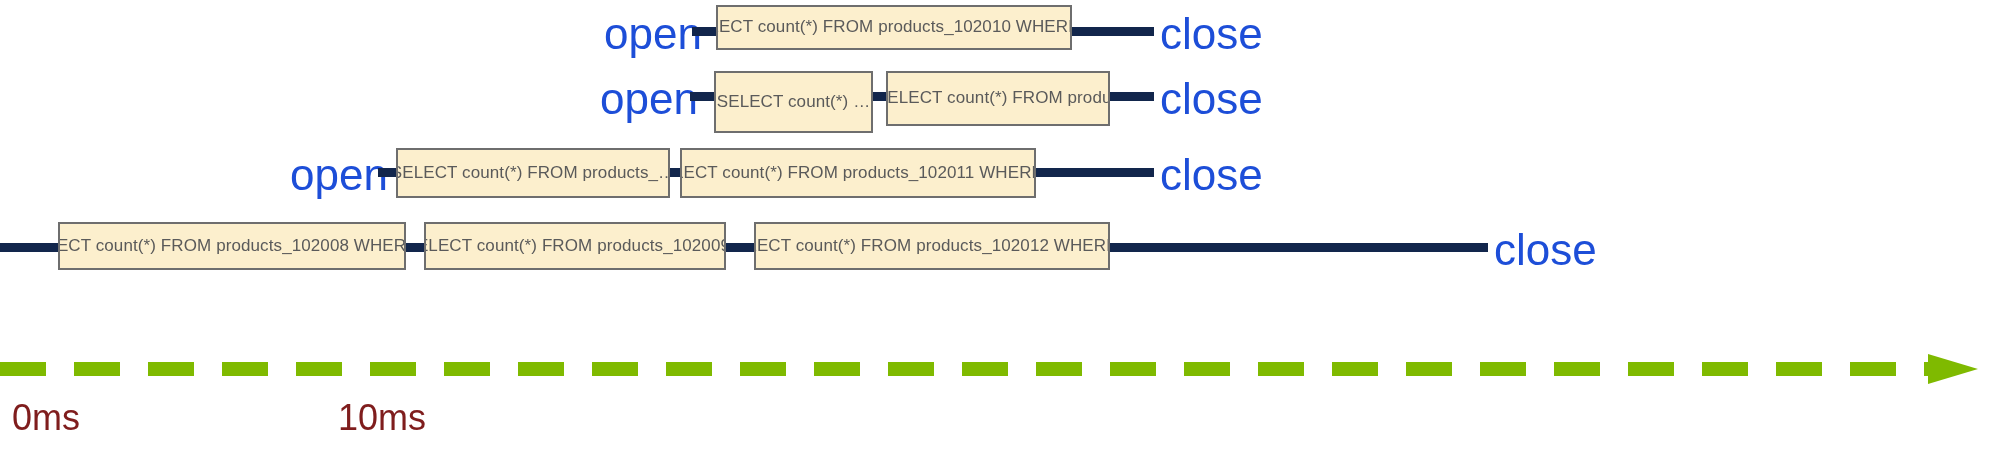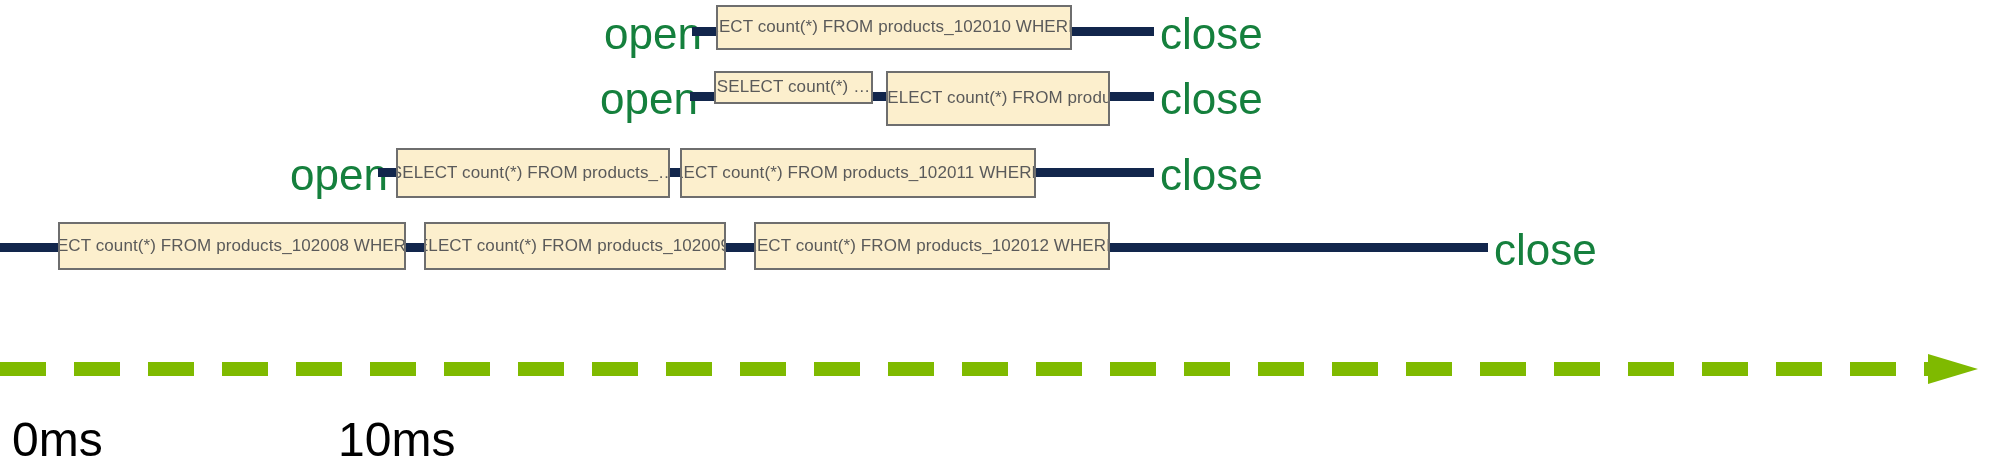--- a/index.html
+++ b/index.html
@@ -23,21 +23,21 @@
     position: absolute;
     background: #12264c;
     height: 9px;
     border-radius: 0;
   }
 
   
   .side-label {
     position: absolute;
     font-size: 44px;
-    color: #15803d;
+    color: #1d4ed8;
     line-height: 1;
     white-space: nowrap;
     font-weight: 400;
   }
 
   
   .qbox {
     position: absolute;
     background: #fcefcd;
     border: 2px solid #6e6e6e;
@@ -61,23 +61,23 @@
     position: absolute;
     left: 0;
     top: 352px;
     width: 2000px;
     height: 34px;
   }
 
   
   .tick {
     position: absolute;
-    top: 416px;
-    font-size: 48px;
-    color: #000000;
+    top: 400px;
+    font-size: 36px;
+    color: #7f1d1d;
     line-height: 1;
     white-space: nowrap;
   }
 </style>
 </head>
 <body>
 
 <div id="stage">
 
   <div>
@@ -92,21 +92,21 @@
     <div class="line" style="left:1072px; top:27px; width:82px;"></div>
 
     <span class="side-label" style="left:1160px; top:12px;">close</span>
   </div>
 
   <div>
     <span class="side-label" style="left:600px; top:77px;">open</span>
 
     <div class="line" style="left:690px; top:92px; width:24px;"></div>
 
-    <div class="qbox" style="left:714px; top:71px; width:159px; height:33px;">
+    <div class="qbox" style="left:714px; top:71px; width:159px; height:62px;">
       <span class="qtext">SELECT count(*) …</span>
     </div>
 
     <div class="line" style="left:873px; top:92px; width:13px;"></div>
 
     <div class="qbox" style="left:886px; top:71px; width:224px; height:55px;">
       <span class="qtext">SELECT count(*) FROM  produc</span>
     </div>
 
     <div class="line" style="left:1110px; top:92px; width:44px;"></div>

